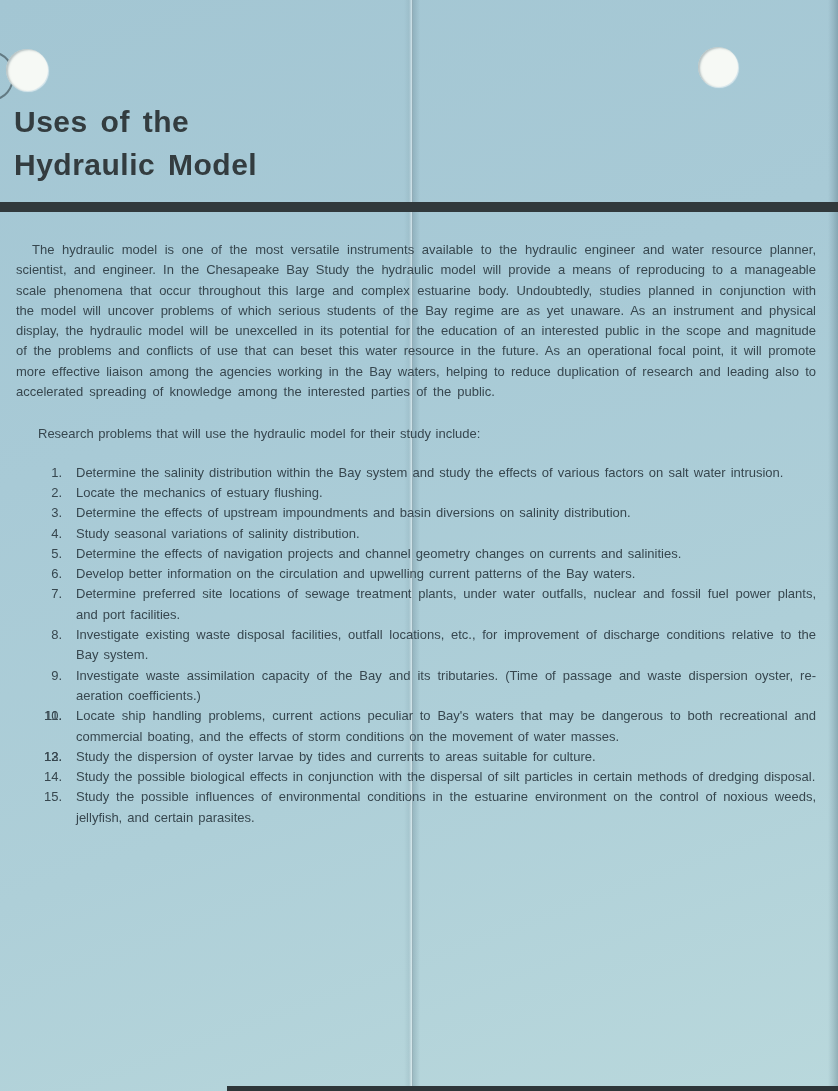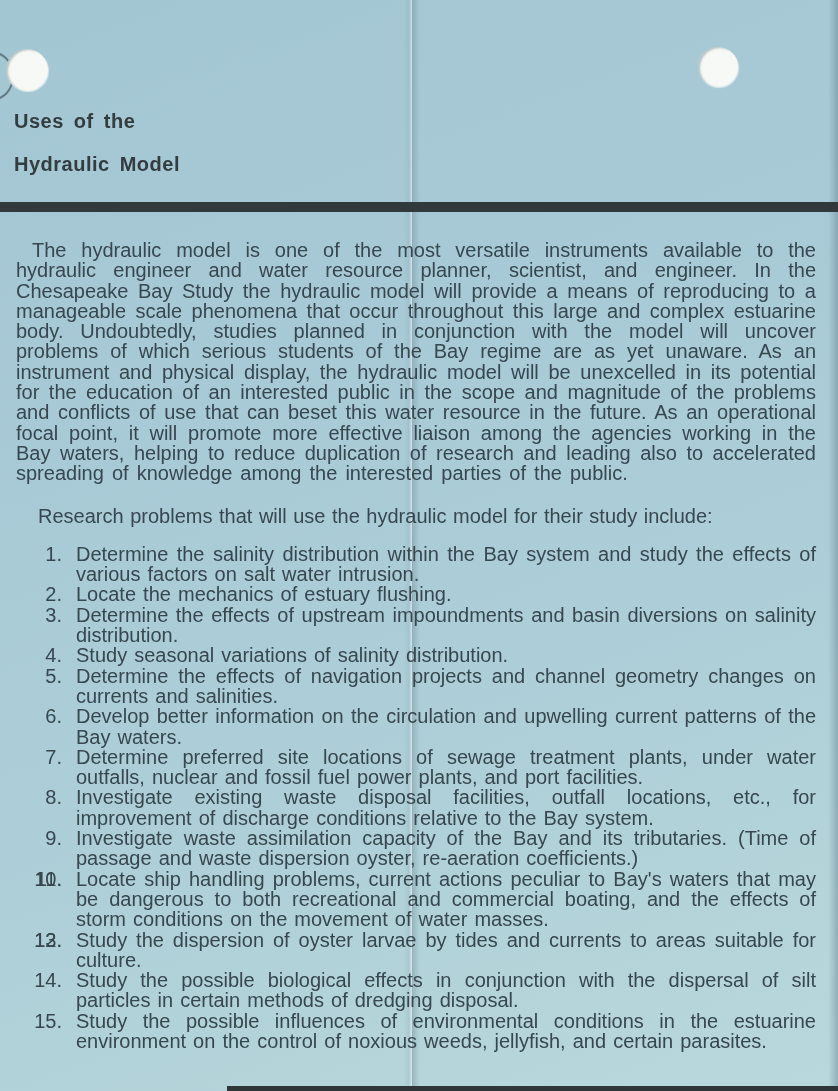--- a/index.html
+++ b/index.html
@@ -67,38 +67,38 @@
     border: 2px solid rgba(45,60,66,0.55);
     border-radius: 50%;
     background: transparent;
   }
   .title-block {
     position: absolute;
     left: 14px; top: 100px;
     color: #333c3f;
   }
   .title-line {
-    font-size: 20px;
+    font-size: 30px;
     font-weight: bold;
     letter-spacing: 0.5px;
     line-height: 43px;
     word-spacing: 4px;
   }
   .title-rule {
     position: absolute;
     left: 0; top: 202px;
     width: 838px; height: 10px;
     background: #31393c;
   }
   .body-copy {
     position: absolute;
     left: 16px; top: 240px;
     width: 800px;
     color: #37474f;
-    font-size: 20px;
+    font-size: 13px;
     line-height: 20.3px;
   }
   .intro-par {
     text-align: justify;
     text-indent: 16px;
     word-spacing: 2.5px;
     margin: 0 0 0 0;
   }
   .research-line {
     margin: 22px 0 0 22px;

